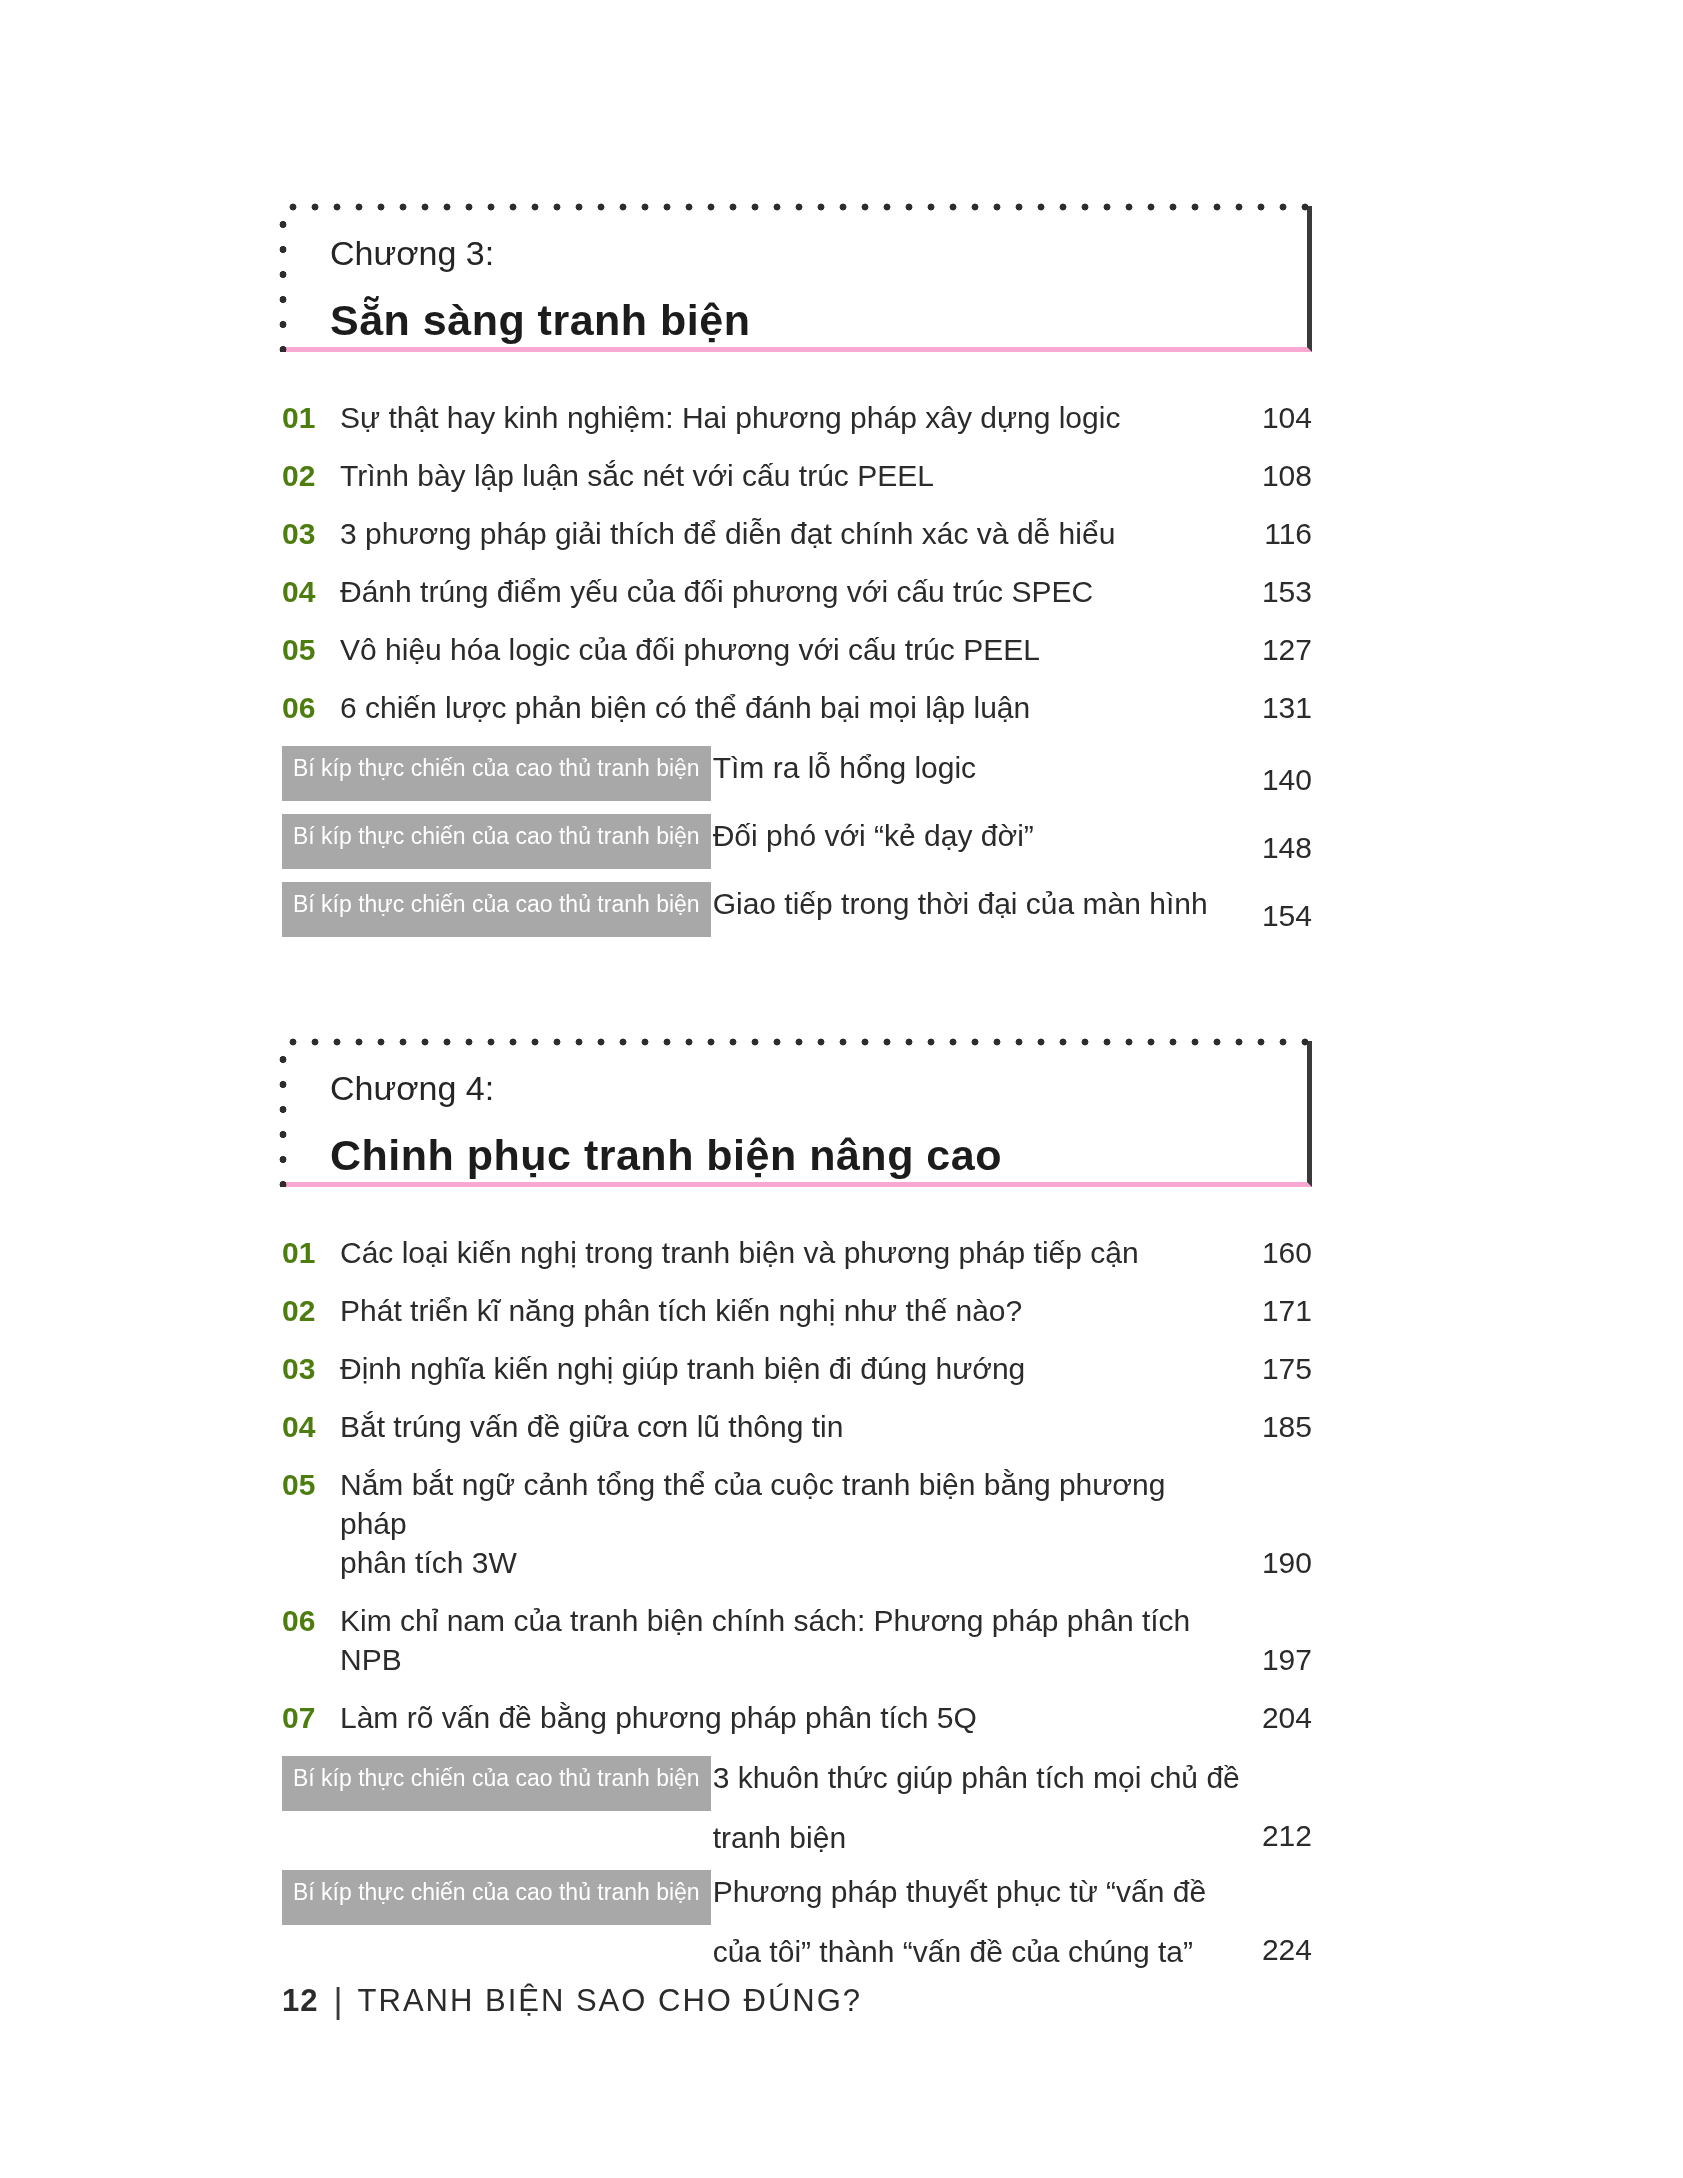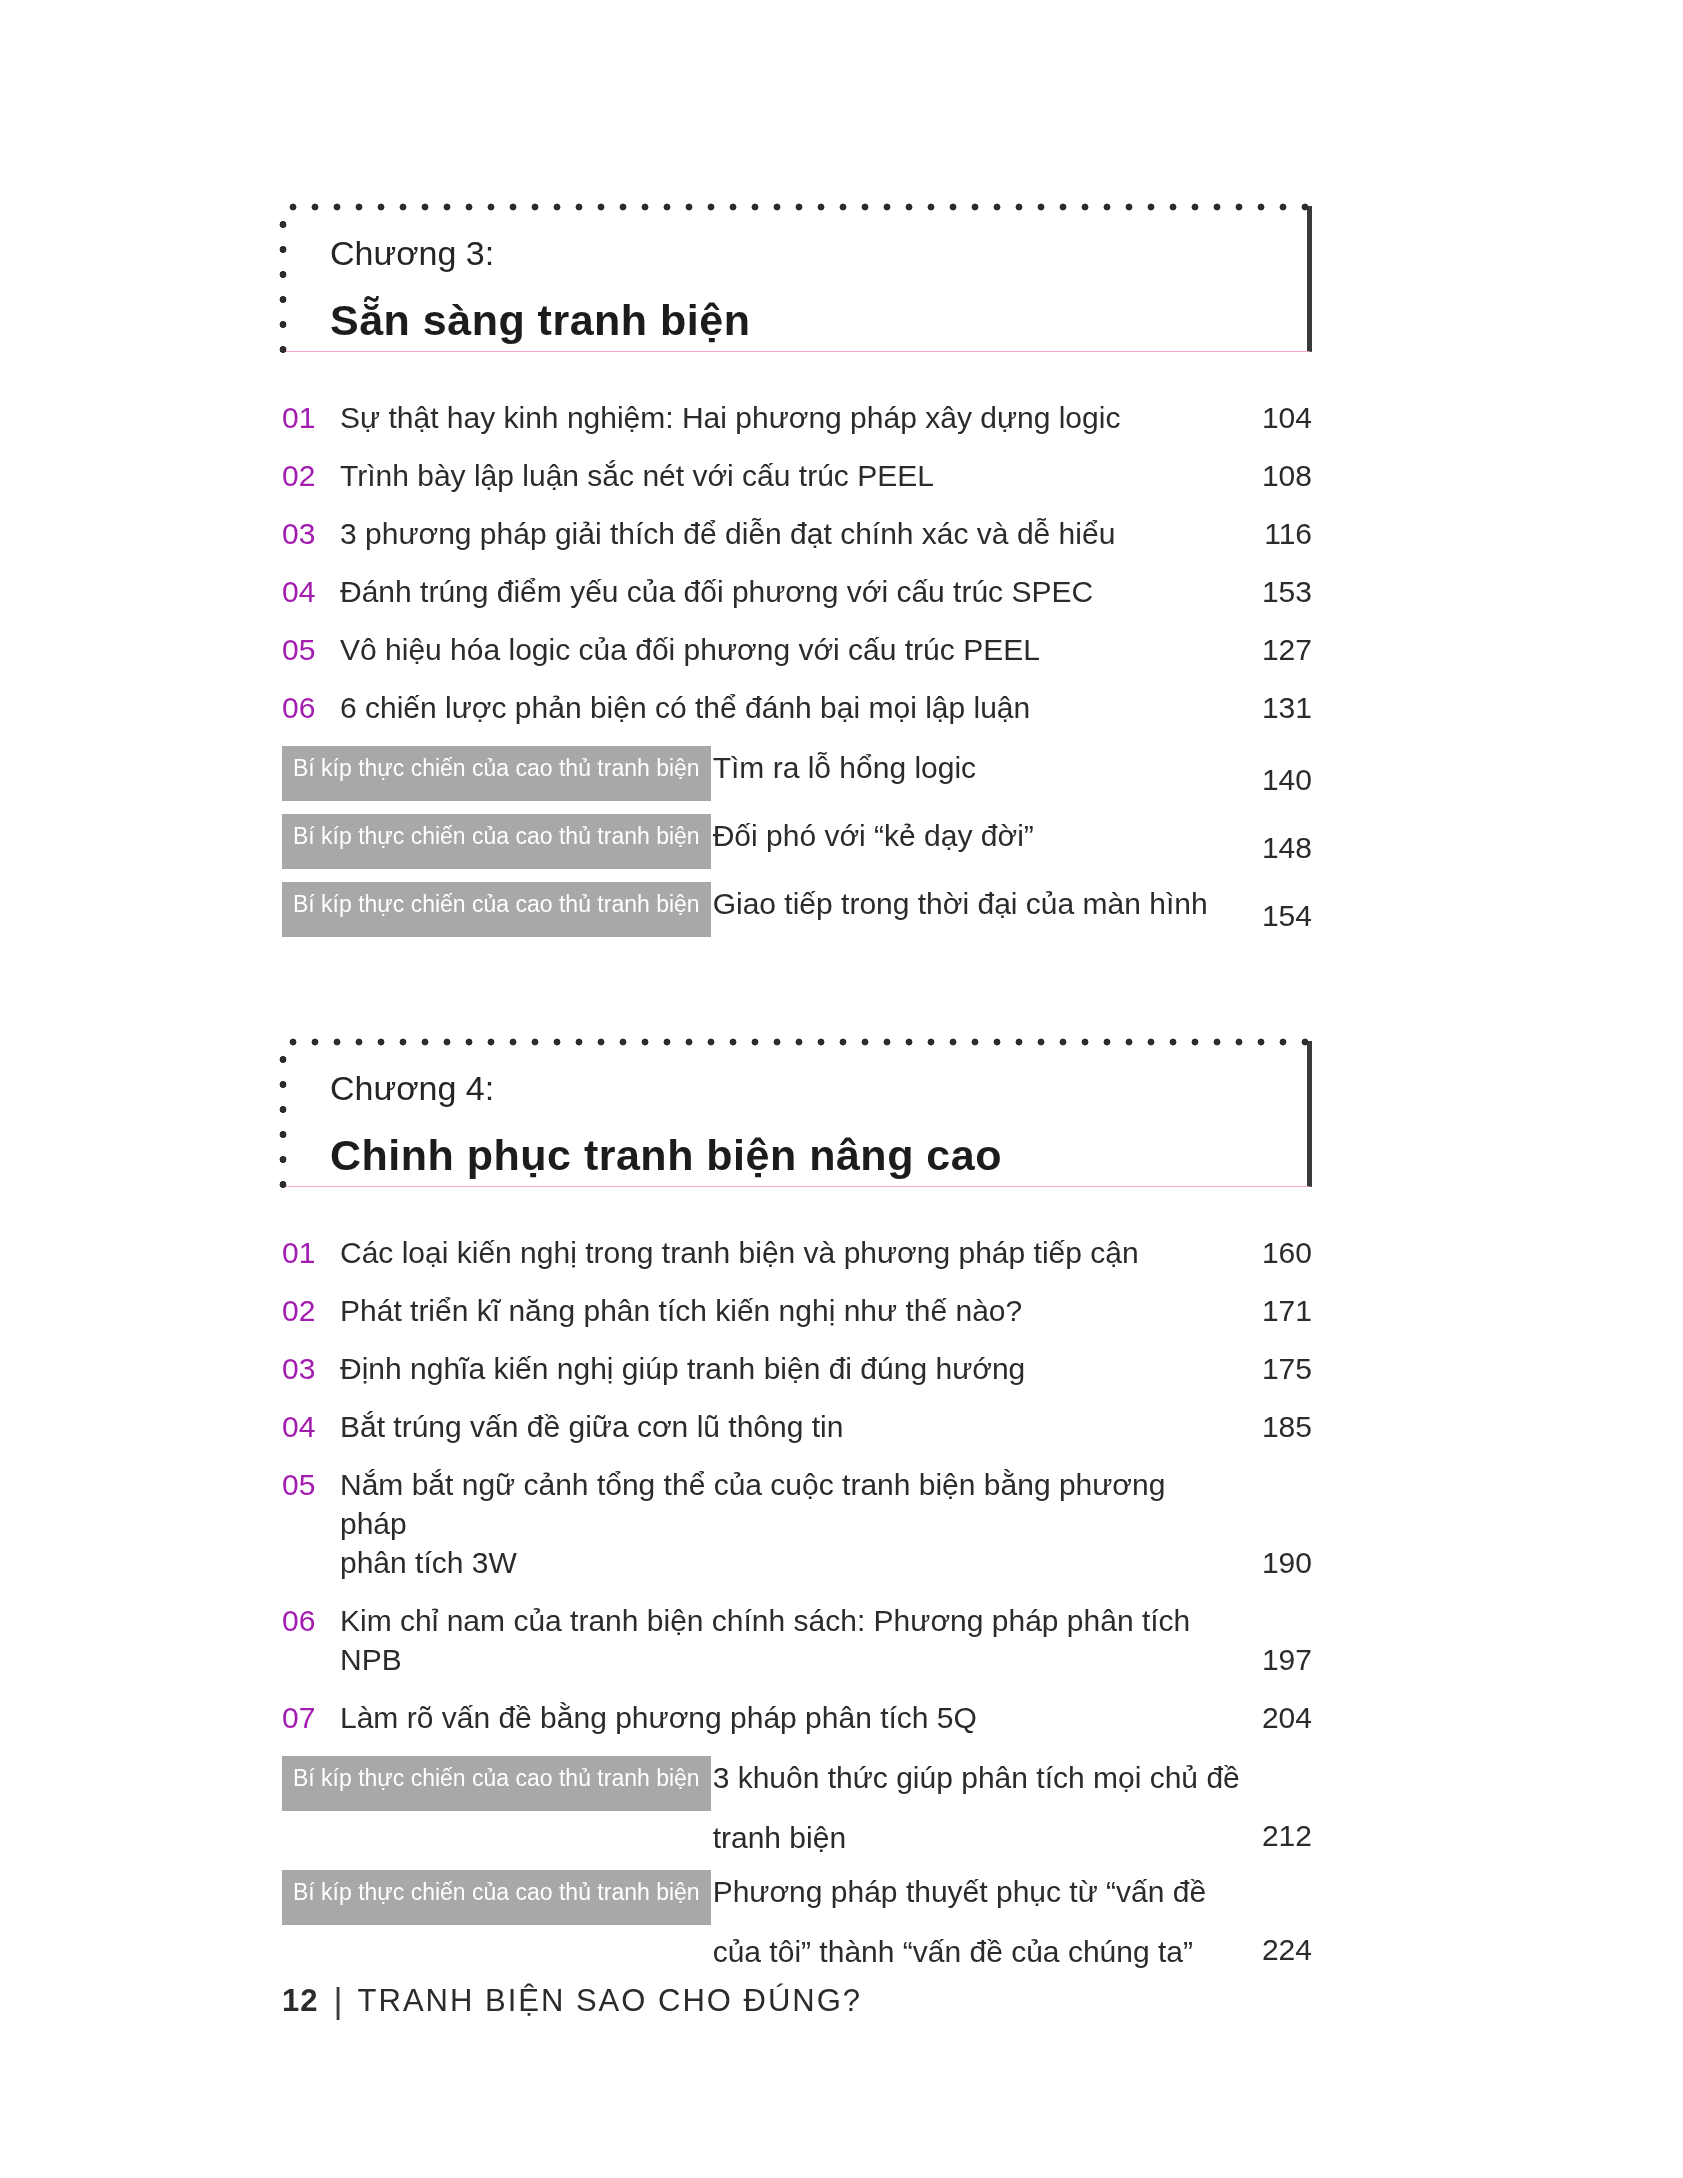--- a/index.html
+++ b/index.html
@@ -7,39 +7,39 @@
     width:1683px;height:2178px;background:#ffffff;position:relative;
     font-family:"Liberation Sans","DejaVu Sans",sans-serif;color:#2b2b2b;
     -webkit-font-smoothing:antialiased;
   }
   .content{position:absolute;left:282px;top:206px;width:1030px;}
   .chapter + .chapter{margin-top:104px;}
 
   
   .chapter-box{
     position:relative;box-sizing:border-box;height:146px;
-    border-right:5px solid #3a3a3a;border-bottom:1px solid #f9a8d4;
+    border-right:5px solid #3a3a3a;border-bottom:5px solid #f9a8d4;
     padding:25px 0 0 48px;
   }
   .dots-top{
     position:absolute;top:-3px;left:0;right:-5px;height:8px;
     background-image:radial-gradient(circle,#2d2d2d 3.2px,transparent 3.7px);
     background-size:22px 8px;background-repeat:repeat-x;background-position:0 50%;
   }
   .dots-left{
     position:absolute;top:6px;left:-3px;bottom:-5px;width:8px;
     background-image:radial-gradient(circle,#2d2d2d 3.2px,transparent 3.7px);
     background-size:8px 25px;background-repeat:repeat-y;background-position:50% 0;
   }
   .chapter-kicker{font-size:34px;line-height:44px;font-weight:400;color:#252525;}
   .chapter-title{font-size:43px;line-height:53px;font-weight:700;color:#1c1c1c;letter-spacing:0.5px;margin-top:19px;}
 
   .entries{margin-top:46px;}
   .entry{display:flex;margin-bottom:19px;font-size:30px;line-height:39px;}
-  .entry .num{flex:none;width:58px;font-weight:400;color:#a21caf;}
+  .entry .num{flex:none;width:58px;font-weight:700;color:#4d7c0f;}
   .entry .etitle{flex:1;padding-right:16px;}
   .entry .etitle .t2{display:block;}
   .page{flex:none;align-self:flex-end;min-width:61px;text-align:right;color:#2b2b2b;}
 
   .tips{margin-top:11px;}
   .tip{display:flex;margin-bottom:13px;font-size:30px;}
   .tip-badge{
     flex:none;background:#a8a8a8;color:#ffffff;
     font-size:23px;line-height:44px;height:55px;padding:0 11px;white-space:nowrap;
   }

